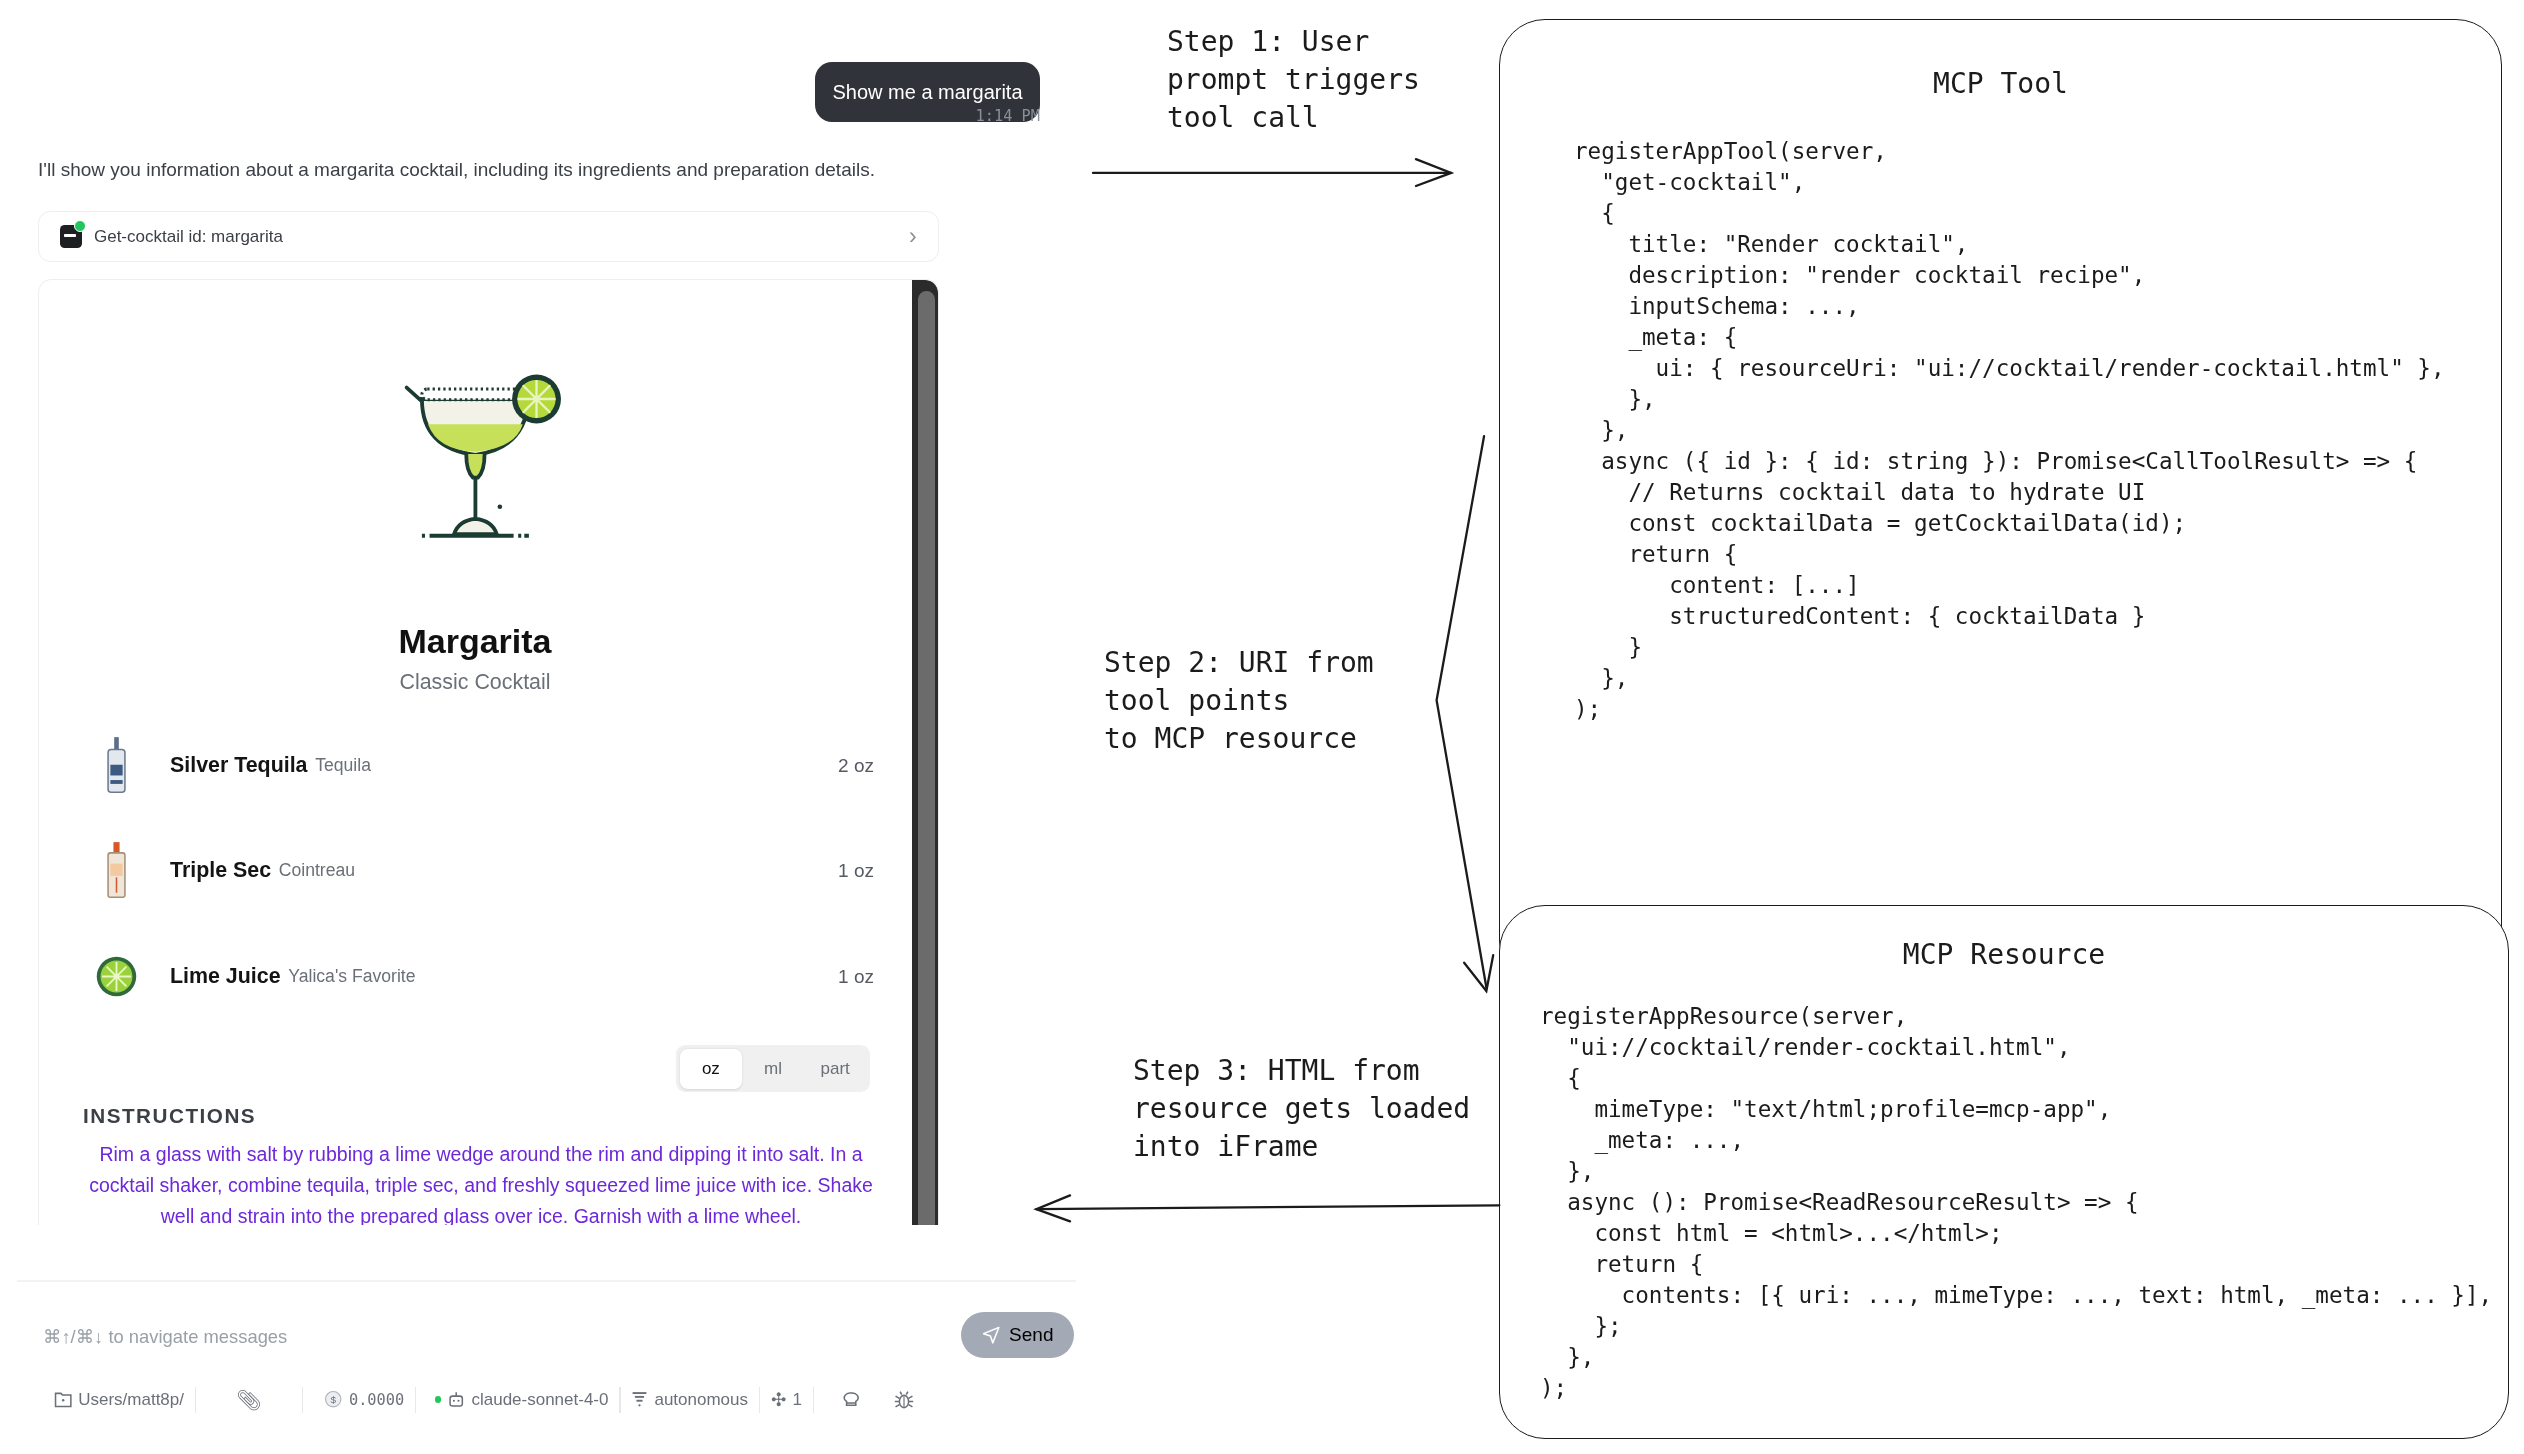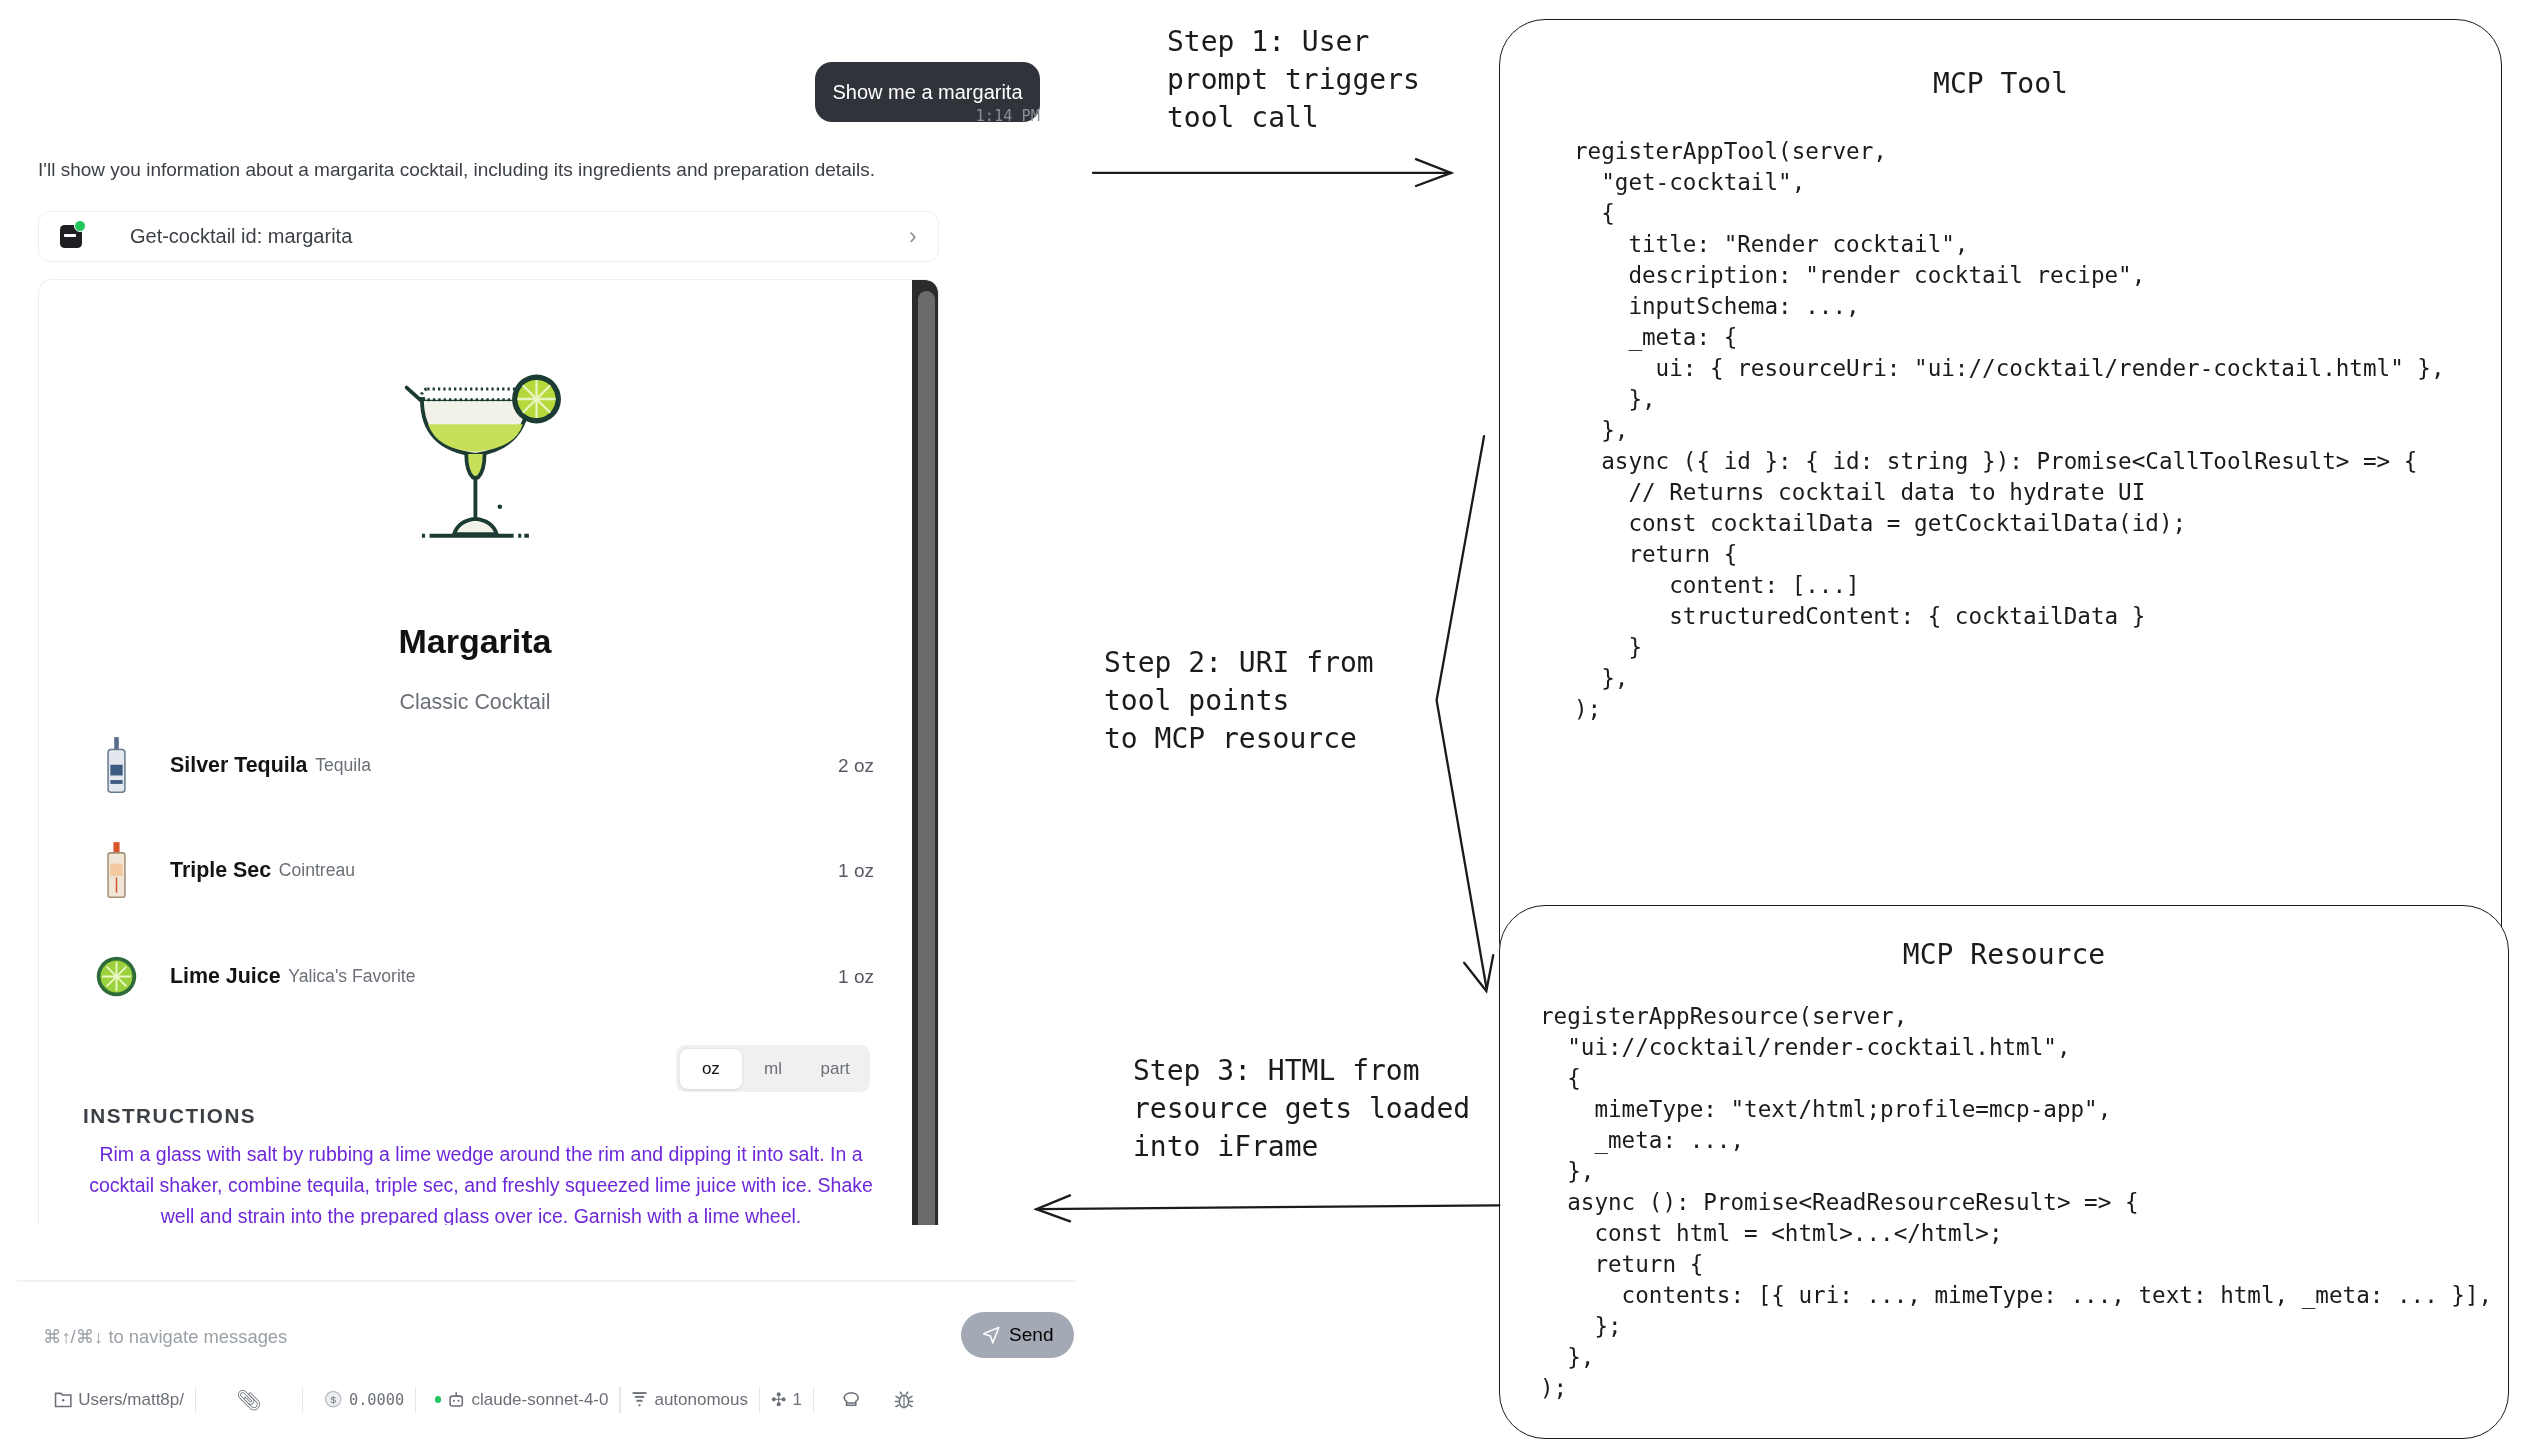--- a/index.html
+++ b/index.html
@@ -20,34 +20,34 @@
     position: absolute; left: 38px; top: 159px; font-size: 19px; color: #3b3f46;
   }
   .tool-call {
     position: absolute; left: 38px; top: 211px; width: 901px; height: 51px;
     border: 1.5px solid #eceef1; border-radius: 12.2px;
     display: flex; align-items: center; padding: 0 21.4px;
   }
   .tool-icon { width: 21.4px; height: 23px; background: #1d1f23; border-radius: 4.6px; position: relative; margin-right: 12.2px; }
   .tool-icon::before { content: ""; position: absolute; left: 3.8px; top: 9.2px; width: 11.5px; height: 3.1px; background: #fff; border-radius: 0.8px; }
   .tool-icon::after { content: ""; position: absolute; right: -4.6px; top: -4.6px; width: 10px; height: 10px; background: #22c55e; border-radius: 50%; border: 1.5px solid #fff; }
-  .tool-label { font-size: 20px; color: #3b3f46; flex: 1; margin-left: 36px; }
+  .tool-label { font-size: 17px; color: #3b3f46; flex: 1; }
   .chevron { font-size: 23px; color: #8a8f98; }
 
   .card {
     position: absolute; left: 38px; top: 279px; width: 901px; height: 946px;
     border: 1.5px solid #eceef1; border-bottom: none; border-radius: 13.8px 13.8px 0 0; overflow: hidden;
     background: #fff;
   }
   .scrollbar-track { position: absolute; right: 0; top: 0; width: 26px; height: 100%; background: #2b2b2b; border-radius: 0 12.2px 0 0; }
   .scrollbar-thumb { position: absolute; right: 3.1px; top: 10.7px; width: 17px; height: 949px; background: #6b6b6b; border-radius: 8.4px 8.4px 0 0; }
 
   .glass { position: absolute; left: 360px; top: 77px; width: 191px; height: 191px; }
   .cocktail-name { position: absolute; left: 0; width: 872px; top: 342px; text-align: center; font-size: 34px; font-weight: bold; color: #111; }
-  .cocktail-sub { position: absolute; left: 0; width: 872px; top: 390px; text-align: center; font-size: 21.4px; color: #6b7078; margin-top: 20px; }
+  .cocktail-sub { position: absolute; left: 0; width: 872px; top: 390px; text-align: center; font-size: 21.4px; color: #6b7078; }
 
   .ingredient { position: absolute; left: 54px; width: 781px; height: 69px; display: flex; align-items: center; }
   .ing-icon { width: 46px; height: 69px; display: flex; align-items: center; justify-content: center; margin-right: 31px; }
   .ing-name { font-size: 21.4px; font-weight: bold; color: #141414; margin-right: 7.7px; }
   .ing-brand { font-size: 17.6px; color: #6b7078; flex: 1; }
   .ing-amount { font-size: 19px; color: #555a62; }
 
   .unit-toggle {
     position: absolute; left: 637px; top: 765px; width: 194px; height: 47px;
     background: #f0f0f0; border-radius: 9.2px; display: flex; align-items: center; padding: 3.8px;

